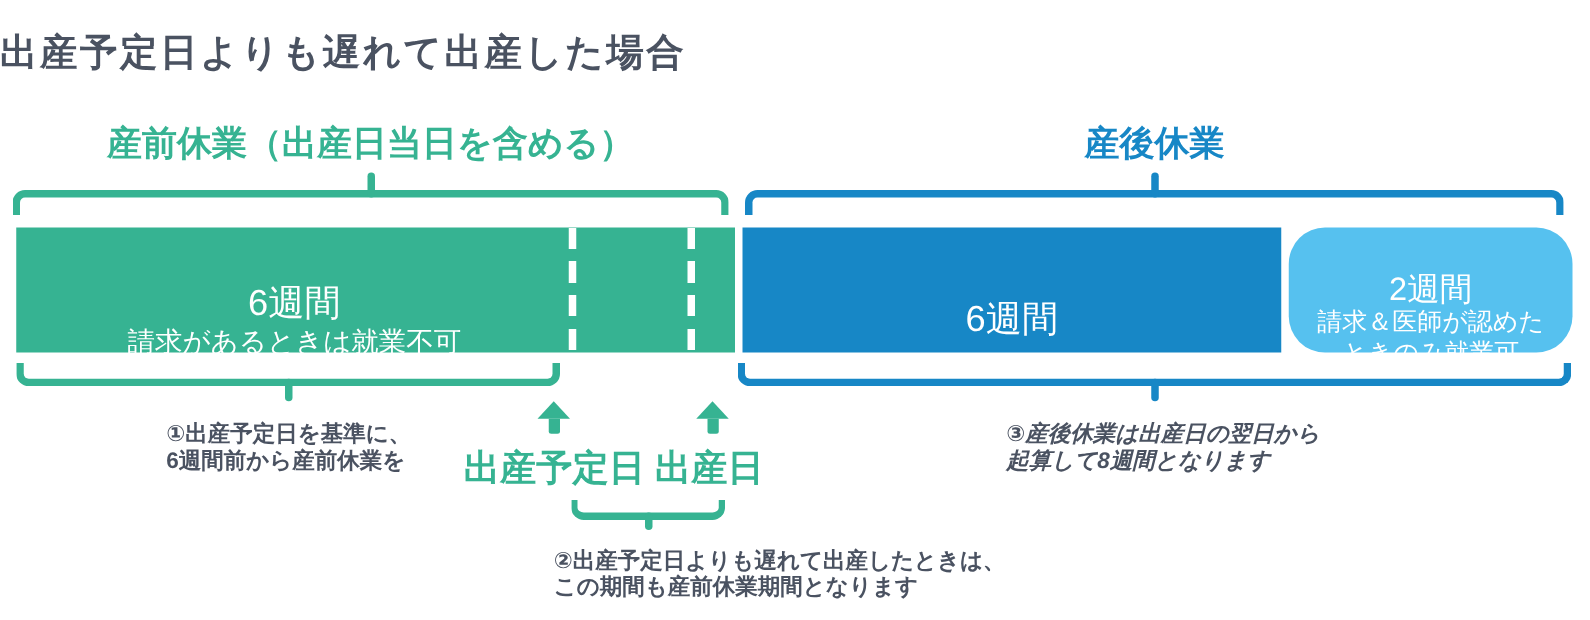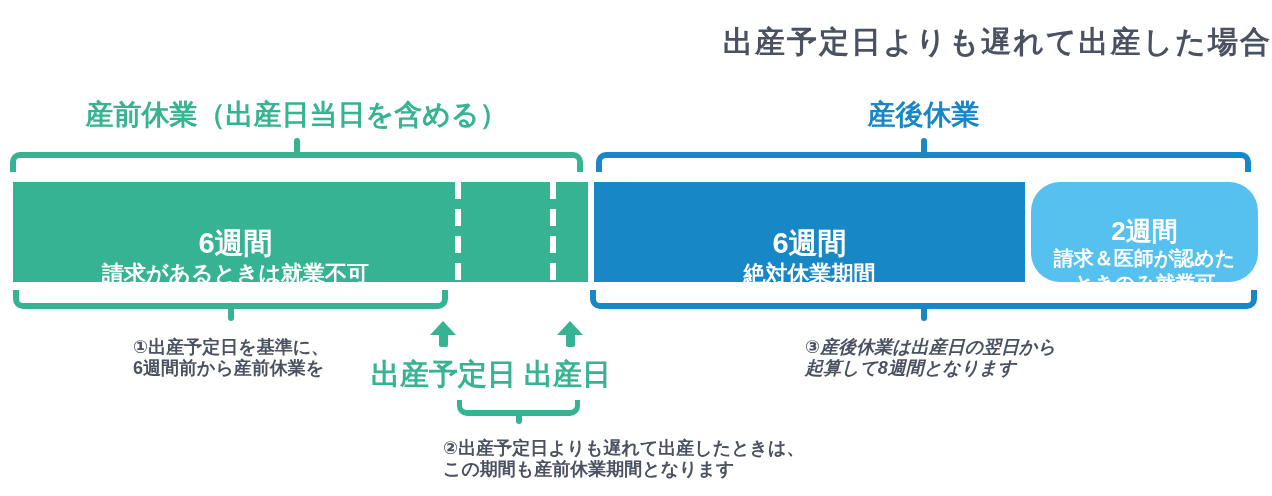--- a/index.html
+++ b/index.html
@@ -2,21 +2,21 @@
 <html style="--green: #36B392; --blue: #1787C6; --lightblue: #56C1EF; --navy: #4A5261; --white: #FFFFFF;"><head>
 <meta charset="utf-8">
 <style>
   :root{
     --green:#36B392; --blue:#1787C6; --lightblue:#56C1EF; --navy:#4A5261; --white:#FFFFFF;
   }
   *{box-sizing:border-box; margin:0; padding:0;}
   body{background:#fff; font-family:"Liberation Sans","DejaVu Sans",sans-serif;}
   .canvas{position:relative; width:1272px; height:496px; background:#fff; overflow:hidden;}
 
-  .title{position:absolute; top:22px; left:0; width:100%; text-align:right;
+  .title{position:absolute; top:22px; left:0; width:100%; text-align:left;
          font-size:30px; font-weight:bold; color:var(--navy); letter-spacing:2px;}
 
   .section-label{position:absolute; top:96px; text-align:center; font-size:28px;
                  font-weight:bold; white-space:nowrap;}
   .green-text{color:var(--green);}
   .blue-text{color:var(--blue);}
 
   
   .brace-top{position:absolute; top:152px; height:20px; border-style:solid;
              border-width:6px 6px 0 6px; border-radius:10px 10px 0 0;}
@@ -35,21 +35,21 @@
   .green-line::before,.green-line::after{background:var(--green);}
   .blue-line{border-color:var(--blue);}
   .blue-line::before,.blue-line::after{background:var(--blue);}
 
   .bar{position:absolute; top:182px; height:100px;}
   .green-bg{background:var(--green);}
   .blue-bg{background:var(--blue);}
   .lightblue-bg{background:var(--lightblue);}
   .bar-inner{position:absolute; top:0; bottom:0; display:flex; flex-direction:column;
              justify-content:center; align-items:center; color:var(--white);
-             font-weight:bold; text-align:left;margin-top:48px;}
+             font-weight:normal; text-align:left;margin-top:48px;}
   .bar-duration{font-size:29px; line-height:34px;}
   .bar-desc{font-size:22px; line-height:27px;}
   .bar-duration-sm{font-size:26px; line-height:30px;}
   .bar-desc-sm{font-size:20px; line-height:25px;}
 
   .dash-v{position:absolute; top:0; bottom:0; width:6px;
           background-image:repeating-linear-gradient(to bottom,#fff 0 17px,transparent 17px 27px);}
 
   .note{position:absolute; font-size:18px; font-weight:bold; color:var(--navy);
         line-height:20px; white-space:nowrap;}
@@ -83,21 +83,20 @@
       <div class="bar-duration">6週間</div>
       <div class="bar-desc">請求があるときは就業不可</div>
     </div>
     <div class="dash-v" style="left:442px;"></div>
     <div class="dash-v" style="left:537px;"></div>
   </div>
 
   <div class="bar blue-bg" style="left:594px; width:431px;">
     <div class="bar-inner" style="left:0; width:100%;">
       <div class="bar-duration">6週間</div>
-      <div class="bar-desc">絶対休業期間</div>
     </div>
   </div>
   <div class="bar lightblue-bg" style="left:1031px; width:227px;border-radius:29px;">
     <div class="bar-inner" style="left:0; width:100%;">
       <div class="bar-duration-sm">2週間</div>
       <div class="bar-desc-sm">請求＆医師が認めた</div>
       <div class="bar-desc-sm">ときのみ就業可</div>
     </div>
   </div>
 

